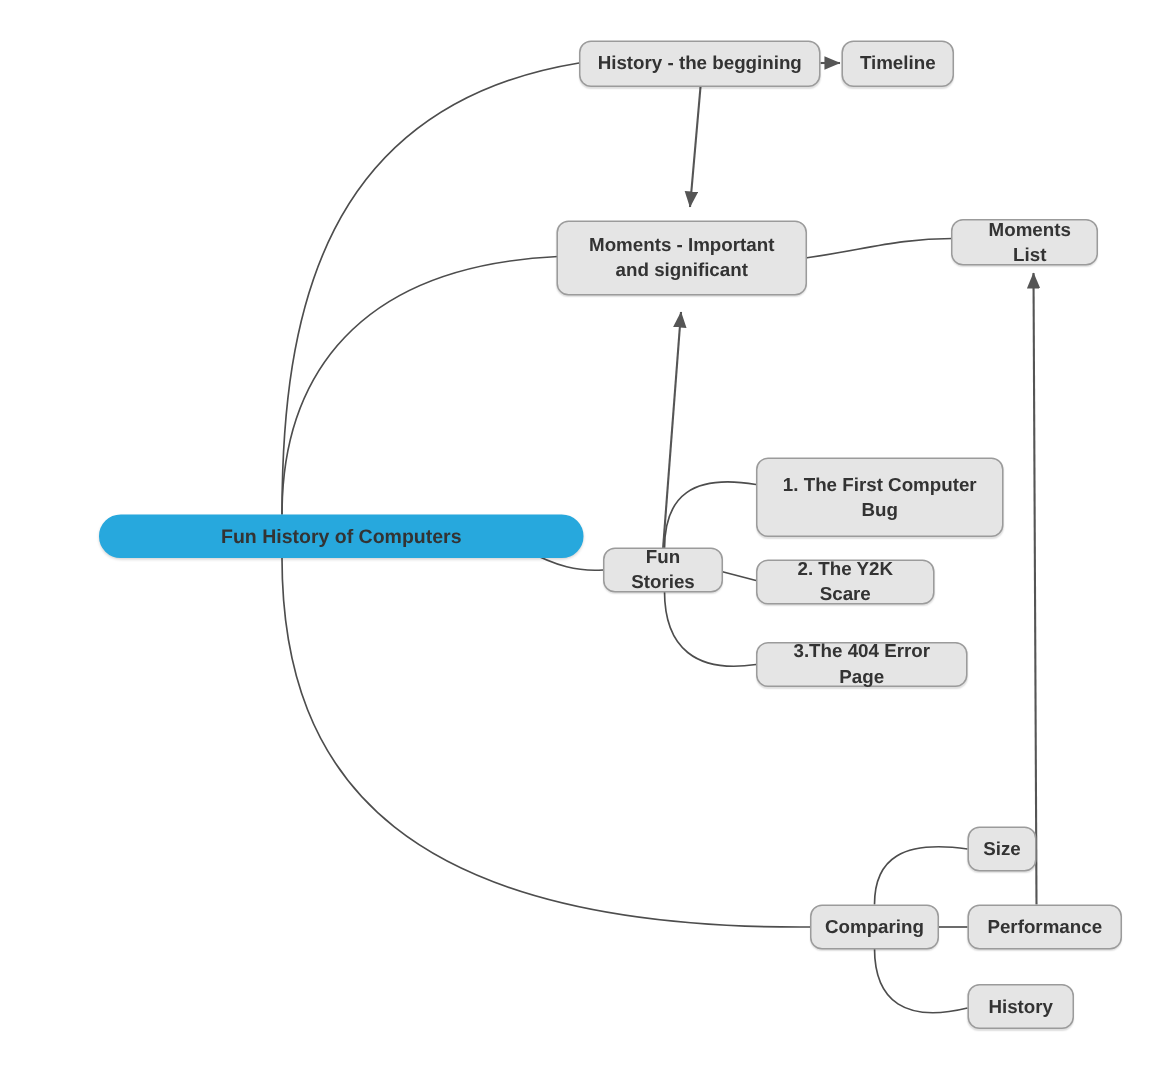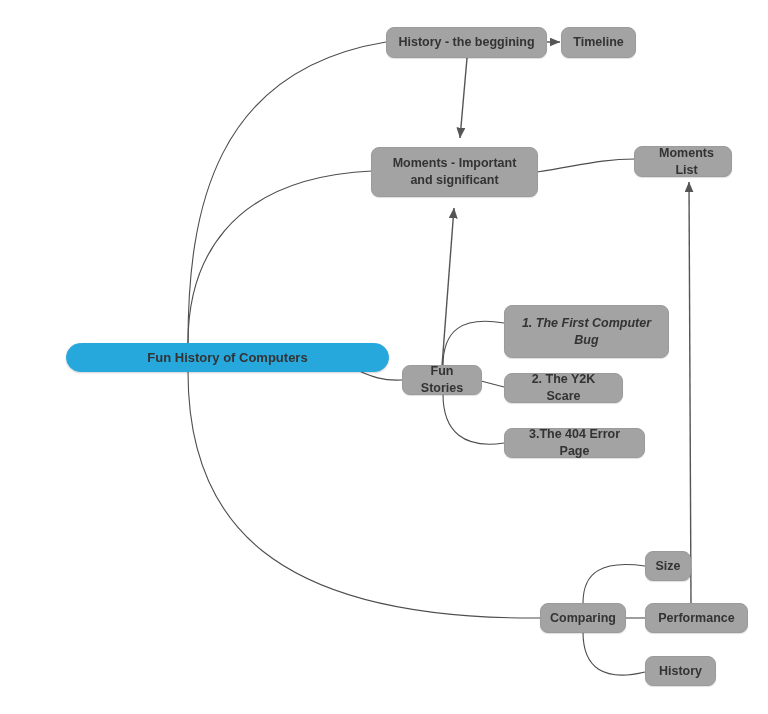--- a/index.html
+++ b/index.html
@@ -40,21 +40,21 @@
   }
   .node {
     position: absolute;
     box-sizing: border-box;
     display: flex;
     align-items: center;
     justify-content: center;
     text-align: center;
     border-radius: 8px;
     border: 1px solid #9b9b9b;
-    background: #a3a3a3;
+    background: #e5e5e5;
     color: #333333;
     font-weight: bold;
     font-size: 12.5px;
     line-height: 1.35;
     padding: 4px 9px;
     box-shadow: 0 1px 1px rgba(0,0,0,0.13);
   }
   .node.root {
     background: #27a8dd;
     border: 1px solid #27a8dd;
@@ -129,21 +129,21 @@
   </div>
 
   <div class="node" style="left:634px; top:146px; width:98px; height:31px;padding-left:16px;">
     <span class="label">Moments List</span>
   </div>
 
   <div class="node" style="left:402px; top:365px; width:80px; height:30px;">
     <span class="label">Fun Stories</span>
   </div>
 
-  <div class="node" style="left:504px; top:305px; width:165px; height:53px; flex-direction:column;font-style:italic;">
+  <div class="node" style="left:504px; top:305px; width:165px; height:53px; flex-direction:column;">
     <span class="label">1. The First Computer</span>
     <span class="label">Bug</span>
   </div>
 
   <div class="node" style="left:504px; top:373px; width:119px; height:30px;">
     <span class="label">2. The Y2K Scare</span>
   </div>
 
   <div class="node" style="left:504px; top:428px; width:141px; height:30px;">
     <span class="label">3.The 404 Error Page</span>

